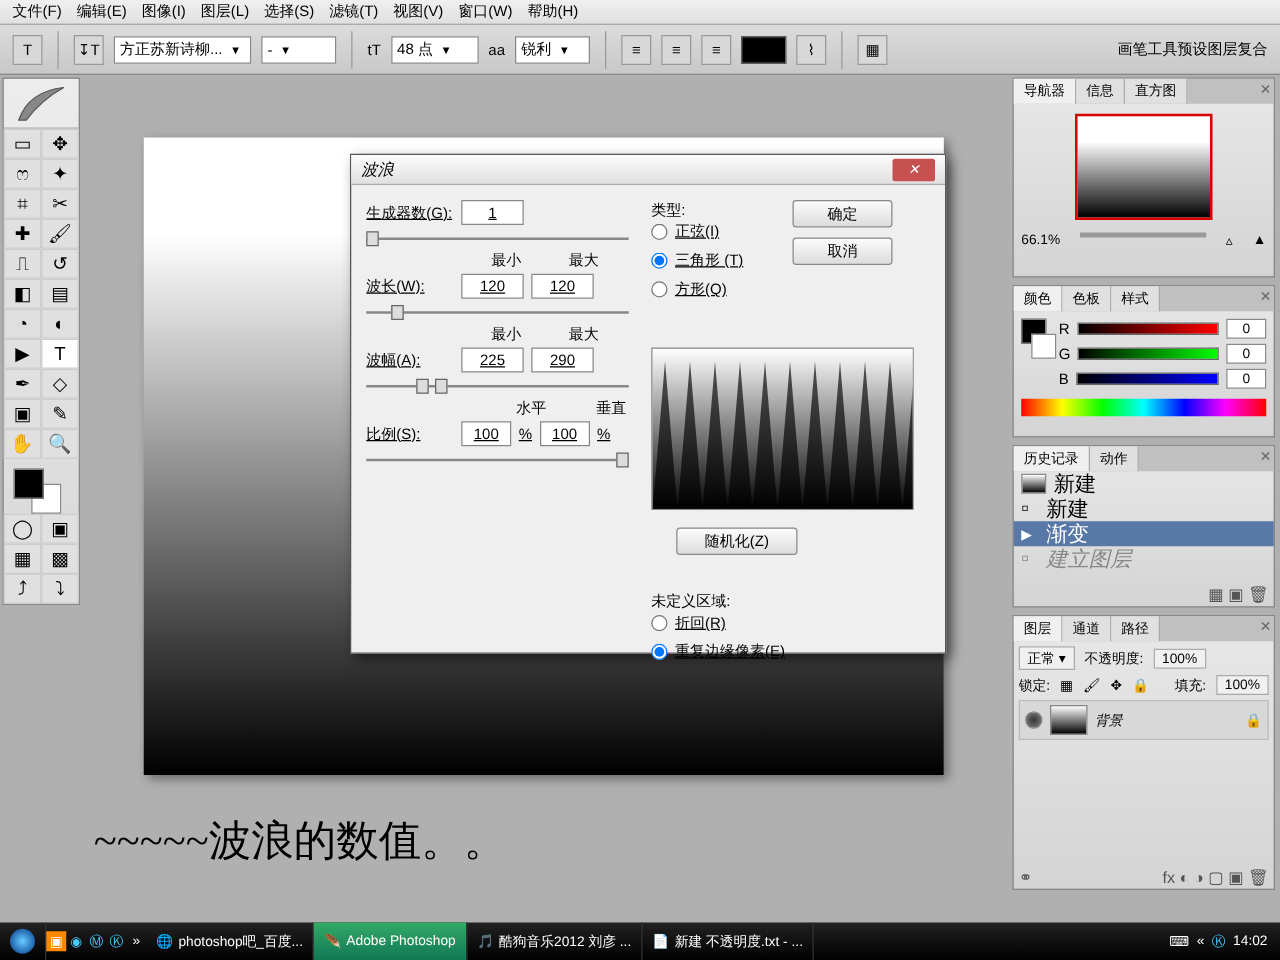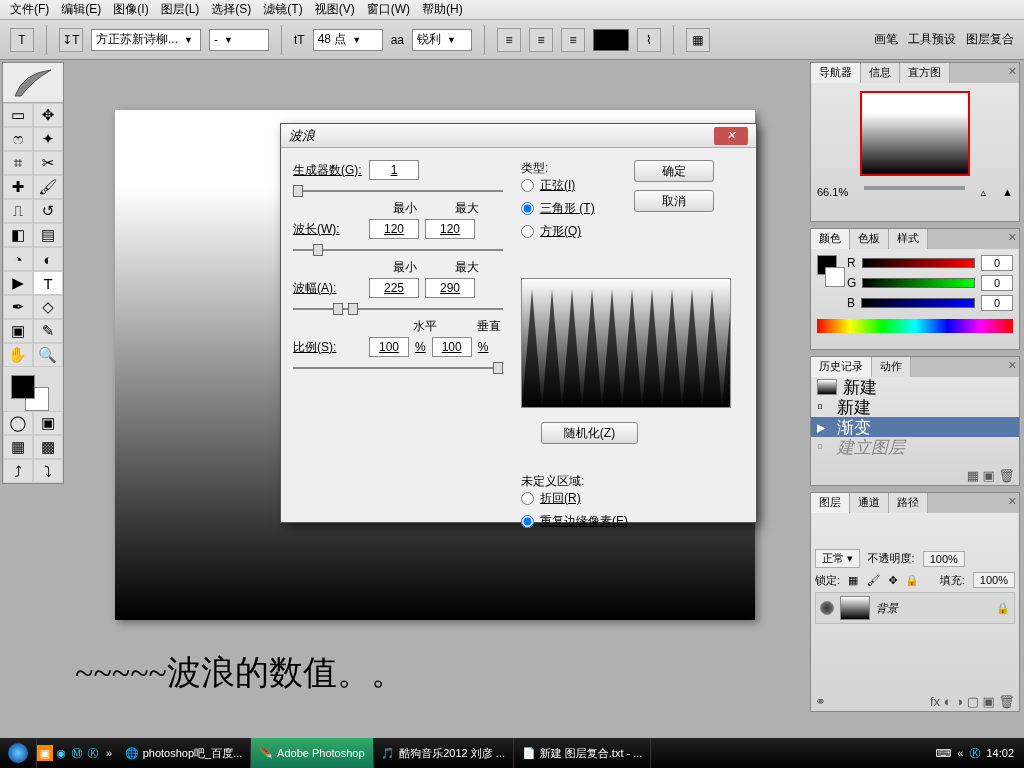--- a/index.html
+++ b/index.html
@@ -5,21 +5,21 @@
 * { margin:0; padding:0; box-sizing:border-box; font-family:"Microsoft YaHei",Tahoma,sans-serif; }
 body { width:1024px; height:768px; background:#b0b0b0; overflow:hidden; position:relative; font-size:12px; }
 .menubar { height:20px; background:linear-gradient(#f0f0f0,#e0e0e0); display:flex; align-items:center; padding:0 6px; gap:4px; border-bottom:1px solid #aaa;}
 .menubar span { padding:16px 4px; cursor:default; }
 .optbar { height:40px; background:linear-gradient(#dcdcdc,#c8c8c8); border-bottom:1px solid #888; display:flex; align-items:center; padding:0 10px; gap:8px; position:relative;}
 .toolicon { width:24px; height:24px; display:flex; align-items:center; justify-content:center; background:#d8d8d8; border:1px solid #999;}
 .dropdown { background:#fff; border:1px solid #888; height:22px; display:flex; align-items:center; padding:0 4px; font-size:12px;}
 .dropdown .arrow { margin-left:6px; font-size:9px;}
 .colorswatch { width:36px; height:22px; background:#000; border:1px solid #666;}
 .divider { width:1px; height:30px; background:#999; margin:0 4px;}
-.rightopts { position:absolute; right:10px; display:flex; gap:10px; align-items:center;text-align:right;}
+.rightopts { position:absolute; right:10px; display:flex; gap:0; align-items:center;text-align:right;}
 .toolbox { position:absolute; left:2px; top:62px; width:62px; background:linear-gradient(#ececec,#d8d8d8); border:1px solid #888; }
 .feather { height:40px; display:flex; align-items:center; justify-content:center; border-bottom:1px solid #aaa;}
 .toolgrid { display:grid; grid-template-columns:1fr 1fr; }
 .tool { height:24px; border:1px solid #ccc; display:flex; align-items:center; justify-content:center; font-size:15px; background:#e0e0e0;}
 .tool.active { background:#fff; }
 .fgbg { height:40px; position:relative; margin-top:4px;}
 .fg { position:absolute; left:8px; top:4px; width:24px; height:24px; background:#000; border:1px solid #888;}
 .bg { position:absolute; left:22px; top:16px; width:24px; height:24px; background:#fff; border:1px solid #888;}
 .bottomtools { display:grid; grid-template-columns:1fr 1fr; }
 .canvas-area { position:absolute; left:75px; top:70px; width:705px; height:640px; }
@@ -51,21 +51,21 @@
 .navbot { display:flex; align-items:flex-start; padding:2px 6px; font-size:11px; gap:16px;}
 .colorpanel .body { padding:6px; }
 .colorrow { display:flex; align-items:center; gap:6px; margin-bottom:4px;}
 .colortrack { flex:1; height:10px; border:1px solid #666;}
 .colorin { width:32px; height:16px; border:1px solid #888; background:#fff; text-align:center; font-size:11px;}
 .spectrum { height:14px; margin-top:4px; background:linear-gradient(90deg,#f00,#ff0,#0f0,#0ff,#00f,#f0f,#f00);}
 .histpanel .body { font-size:17px;}
 .histrow { display:flex; align-items:center; height:20px; padding:0 6px; gap:6px;}
 .histrow.sel { background:#5878a8; color:#fff;}
 .histthumb { width:20px; height:16px; border:1px solid #888; background:linear-gradient(#fff,#000);}
-.layerpanel .body { padding:4px; font-size:11px;margin-top:32px;}
+.layerpanel .body { padding:4px; font-size:11px;}
 .layerctrl { display:flex; gap:8px; align-items:center; margin-bottom:4px;}
 .layerctrl .sel { border:1px solid #aaa; background:#f0f0f0; padding:1px 6px;}
 .layerrow { display:flex; align-items:center; gap:6px; padding:3px 4px; background:#d8d8d8; border:1px solid #bbb;}
 .eyeicon { width:14px; height:14px; border:1px solid #888; border-radius:50%; background:radial-gradient(#333,#888);}
 .layerthumb { width:30px; height:24px; border:1px solid #888; background:linear-gradient(#fff,#000);}
 .layerbot { position:absolute; bottom:2px; left:4px; right:4px; display:flex; justify-content:space-between; font-size:13px; color:#555;}
 .taskbar { position:absolute; bottom:0; left:0; right:0; height:30px; background:linear-gradient(#222,#000); color:#fff; display:flex; align-items:center; font-size:11px;}
 .tbitem { display:flex; align-items:center; gap:4px; padding:0 8px; height:100%; border-right:1px solid #333;}
 .tbitem.active { background:linear-gradient(#3a6,#175);}
 .clock { margin-left:auto; padding:0 10px; display:flex; align-items:center; gap:6px;}
@@ -435,21 +435,21 @@
   <div class="tbitem active">
       <span>🪶</span>
       <span>Adobe Photoshop</span>
     </div>
   <div class="tbitem">
       <span>🎵</span>
       <span>酷狗音乐2012 刘彦 ...</span>
     </div>
   <div class="tbitem">
       <span>📄</span>
-      <span>新建 图层复合.txt - ...</span>
+      <span>新建 不透明度.txt - ...</span>
     </div>
   <div class="clock">
     <span>⌨</span>
     <span>«</span>
     <span style="color:#4cf">Ⓚ</span>
     <span>14:02</span>
   </div>
 </div>
 
 </body></html>

